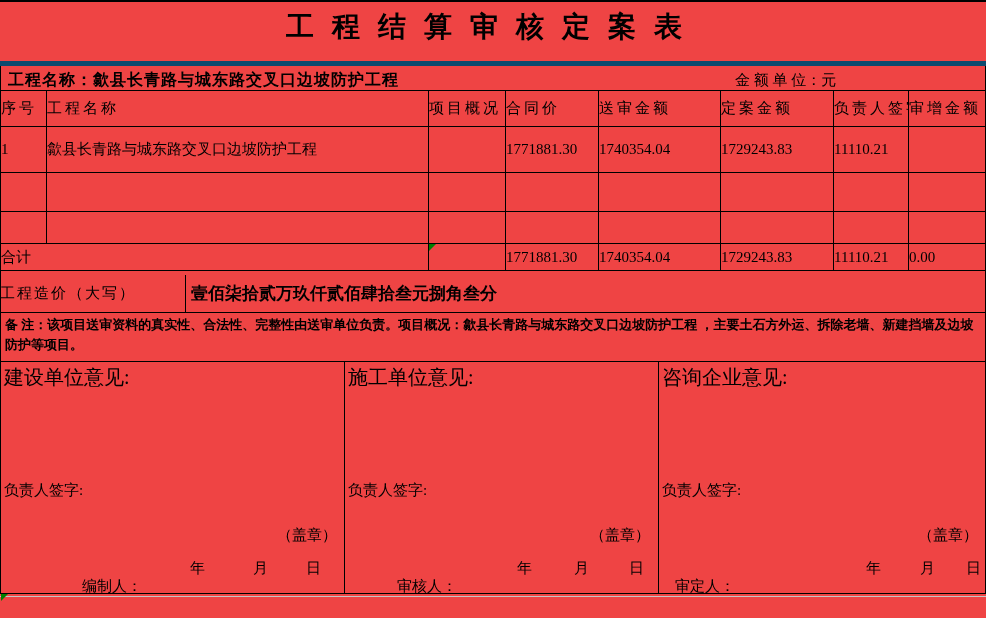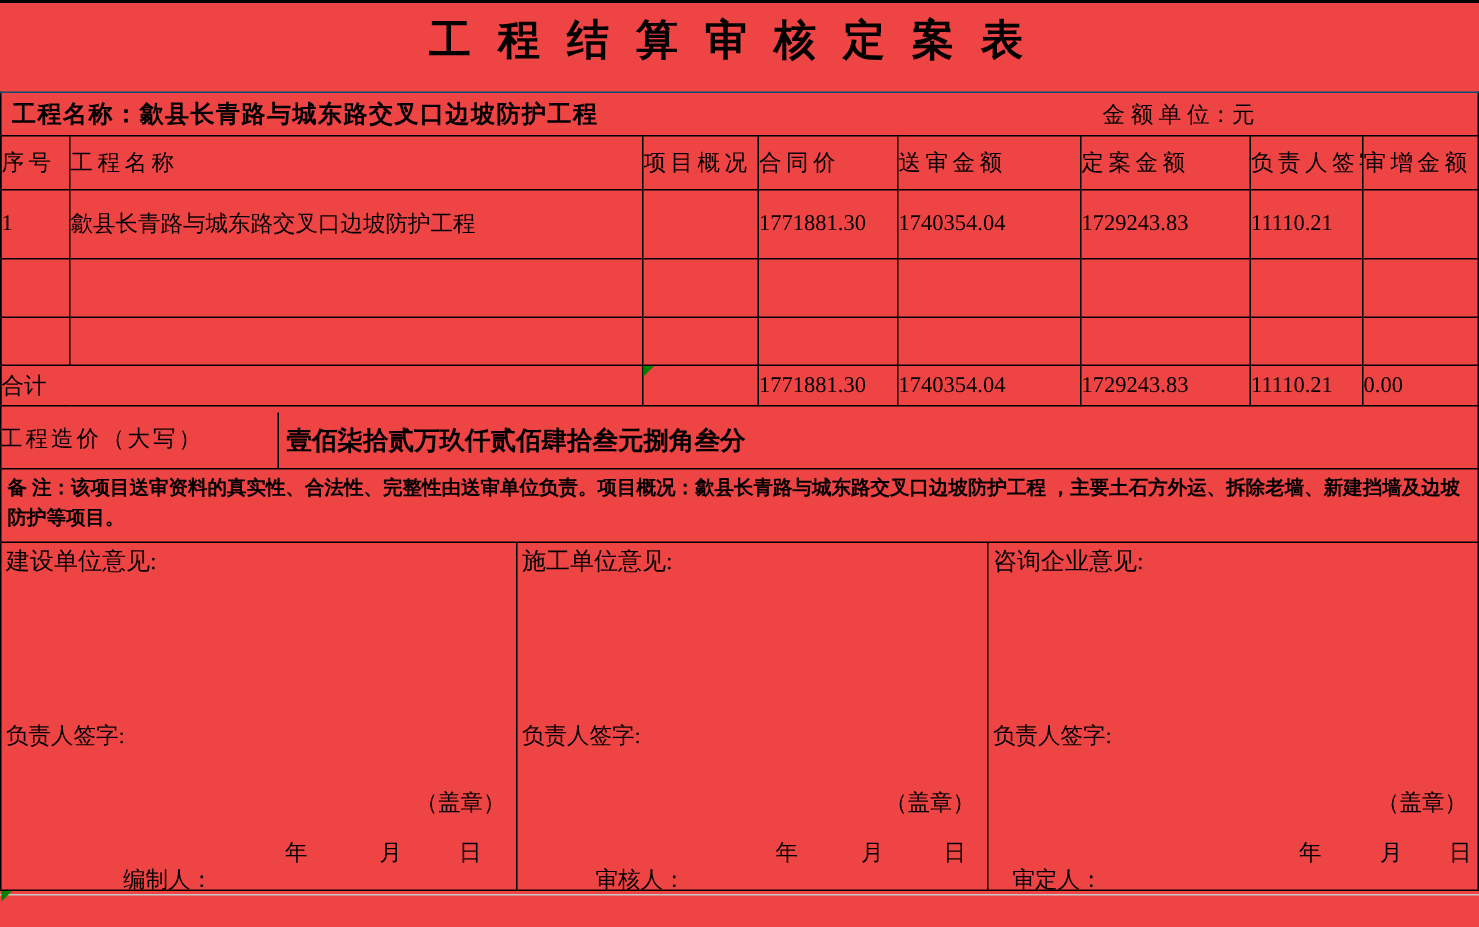--- a/index.html
+++ b/index.html
@@ -9,21 +9,21 @@
   
   .top-rule{position:absolute;left:0;top:0;width:986px;height:2px;background:#000;}
   .side-l{position:absolute;left:0;top:61px;width:1px;height:532px;background:#000;}
   .side-r{position:absolute;left:985px;top:61px;width:1px;height:532px;background:#000;}
 
   
   .title{position:absolute;left:0;top:8px;width:986px;text-align:center;
          font-size:28px;font-weight:bold;letter-spacing:18px;white-space:nowrap;}
 
   
-  .info-row{position:absolute;left:0;top:61px;width:986px;height:29px;border-top:1px solid #0c4a6e;}
+  .info-row{position:absolute;left:0;top:61px;width:986px;height:29px;border-top:5px solid #0c4a6e;}
   .info-left{position:absolute;left:8px;top:4px;font-size:16px;font-weight:bold;letter-spacing:1px;white-space:nowrap;}
   .info-right{position:absolute;left:735px;top:5px;font-size:15px;white-space:nowrap;}
 
   
   table.main{position:absolute;left:0;top:90px;width:986px;border-collapse:collapse;table-layout:fixed;}
   table.main td{border:1px solid #000;text-align:left;vertical-align:middle;
                 font-size:15px;padding:0;overflow:hidden;white-space:nowrap;}
   table.main tr.hdr td{letter-spacing:3px;}
   td.rel{position:relative;}
   .tri{display:block;width:0;height:0;border-top:7px solid #008000;border-right:7px solid transparent;
@@ -36,21 +36,21 @@
   .cursive-value{position:absolute;left:185px;top:0;width:800px;height:37px;line-height:37px;
                  border-left:1px solid #000;padding-left:5px;font-size:17px;font-weight:bold;white-space:nowrap;}
 
   
   .remark-row{position:absolute;left:0;top:312px;width:986px;height:50px;border-bottom:1px solid #000;
               box-sizing:border-box;padding:3px 6px 0 5px;font-size:13px;font-weight:bold;line-height:1.55;}
 
   
   .opinions{position:absolute;left:0;top:362px;width:986px;height:231px;border-bottom:1px solid #000;box-sizing:content-box;}
   .vdiv{position:absolute;top:362px;width:1px;height:231px;background:#000;}
-  .op-label{position:absolute;top:364px;font-size:16px;white-space:nowrap;text-align:center;}
+  .op-label{position:absolute;top:364px;font-size:20px;white-space:nowrap;text-align:center;}
   .sign-label{position:absolute;top:481px;font-size:15px;white-space:nowrap;}
   .seal{position:absolute;top:526px;font-size:15px;white-space:nowrap;}
   .dchar{position:absolute;top:559px;font-size:15px;white-space:nowrap;}
   .op-area{position:absolute;height:115px;top:363px;}
 
   
   .footer-row{position:absolute;left:0;top:573px;width:986px;height:23px;border-bottom:1px solid #c6c6c6;}
   .foot-label{position:absolute;top:4px;font-size:15px;white-space:nowrap;}
   .tri-foot{position:absolute;left:1px;top:594px;width:0;height:0;
             border-top:7px solid #008000;border-right:7px solid transparent;}

